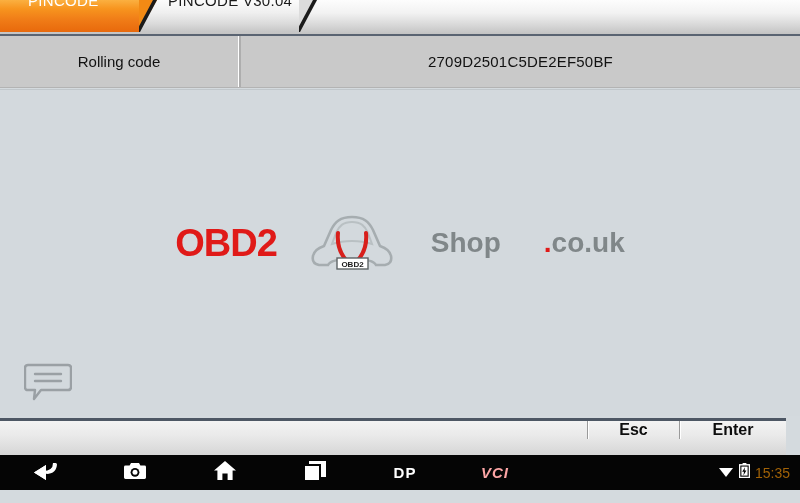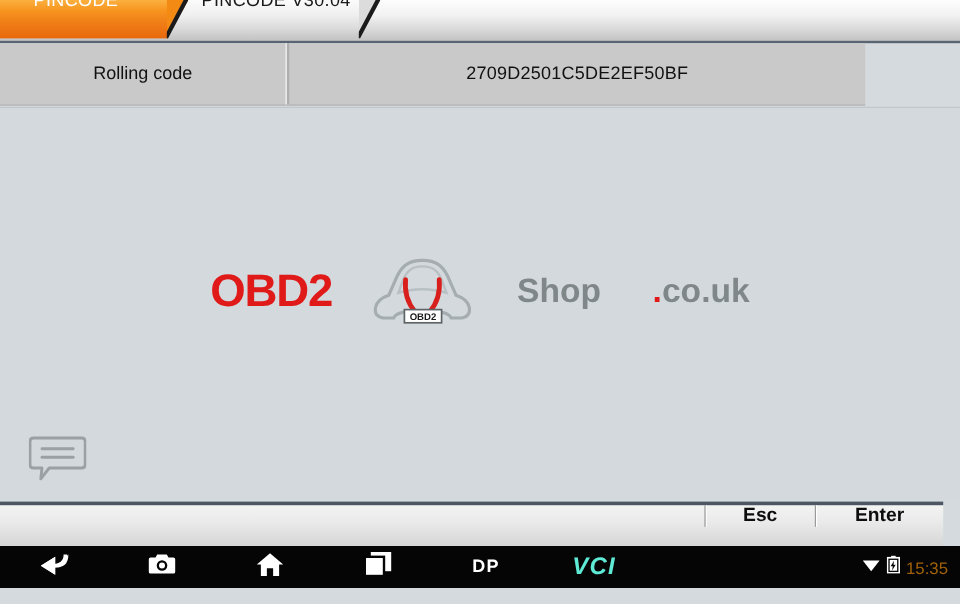--- a/index.html
+++ b/index.html
@@ -47,21 +47,21 @@
   }
   .tab.inactive .tab-label{color:#1a1a1a;}
   
   .tab-arrow{
     position:absolute;right:-17px;top:0;width:18px;height:32px;z-index:4;
   }
   .tab-arrow svg{display:block;}
 
   
   .coderow{
-    position:absolute;left:0;top:36px;width:721px;height:52px;
+    position:absolute;left:0;top:36px;width:800px;height:52px;
     background:#c9c9c9;
     border-bottom:1px solid #b3b3b3;
     display:flex;align-items:stretch;
     box-sizing:border-box;
   }
   .coderow .cell-label{
     width:239px;display:flex;align-items:center;justify-content:center;
     font-size:15px;color:#111;
     border-right:1px solid #ffffff;
     box-sizing:border-box;
@@ -134,21 +134,21 @@
     width:540px;height:35px;
   }
   .nav-item{
     flex:1;display:flex;align-items:center;justify-content:center;height:35px;
     cursor:pointer;
   }
   .nav-logo{
     font-size:15px;font-weight:bold;color:#ffffff;letter-spacing:1px;
   }
   .nav-vci{
-    font-size:20px;font-weight:bold;font-style:italic;color:#5eead4;letter-spacing:1px;
+    font-size:15px;font-weight:bold;font-style:italic;color:#fca5a5;letter-spacing:1px;
   }
   .status{
     position:absolute;right:10px;top:0;height:35px;
     display:flex;align-items:center;gap:5px;
   }
   .status .time{font-size:14px;color:#a16207;}
 </style>
 </head>
 <body>
 

